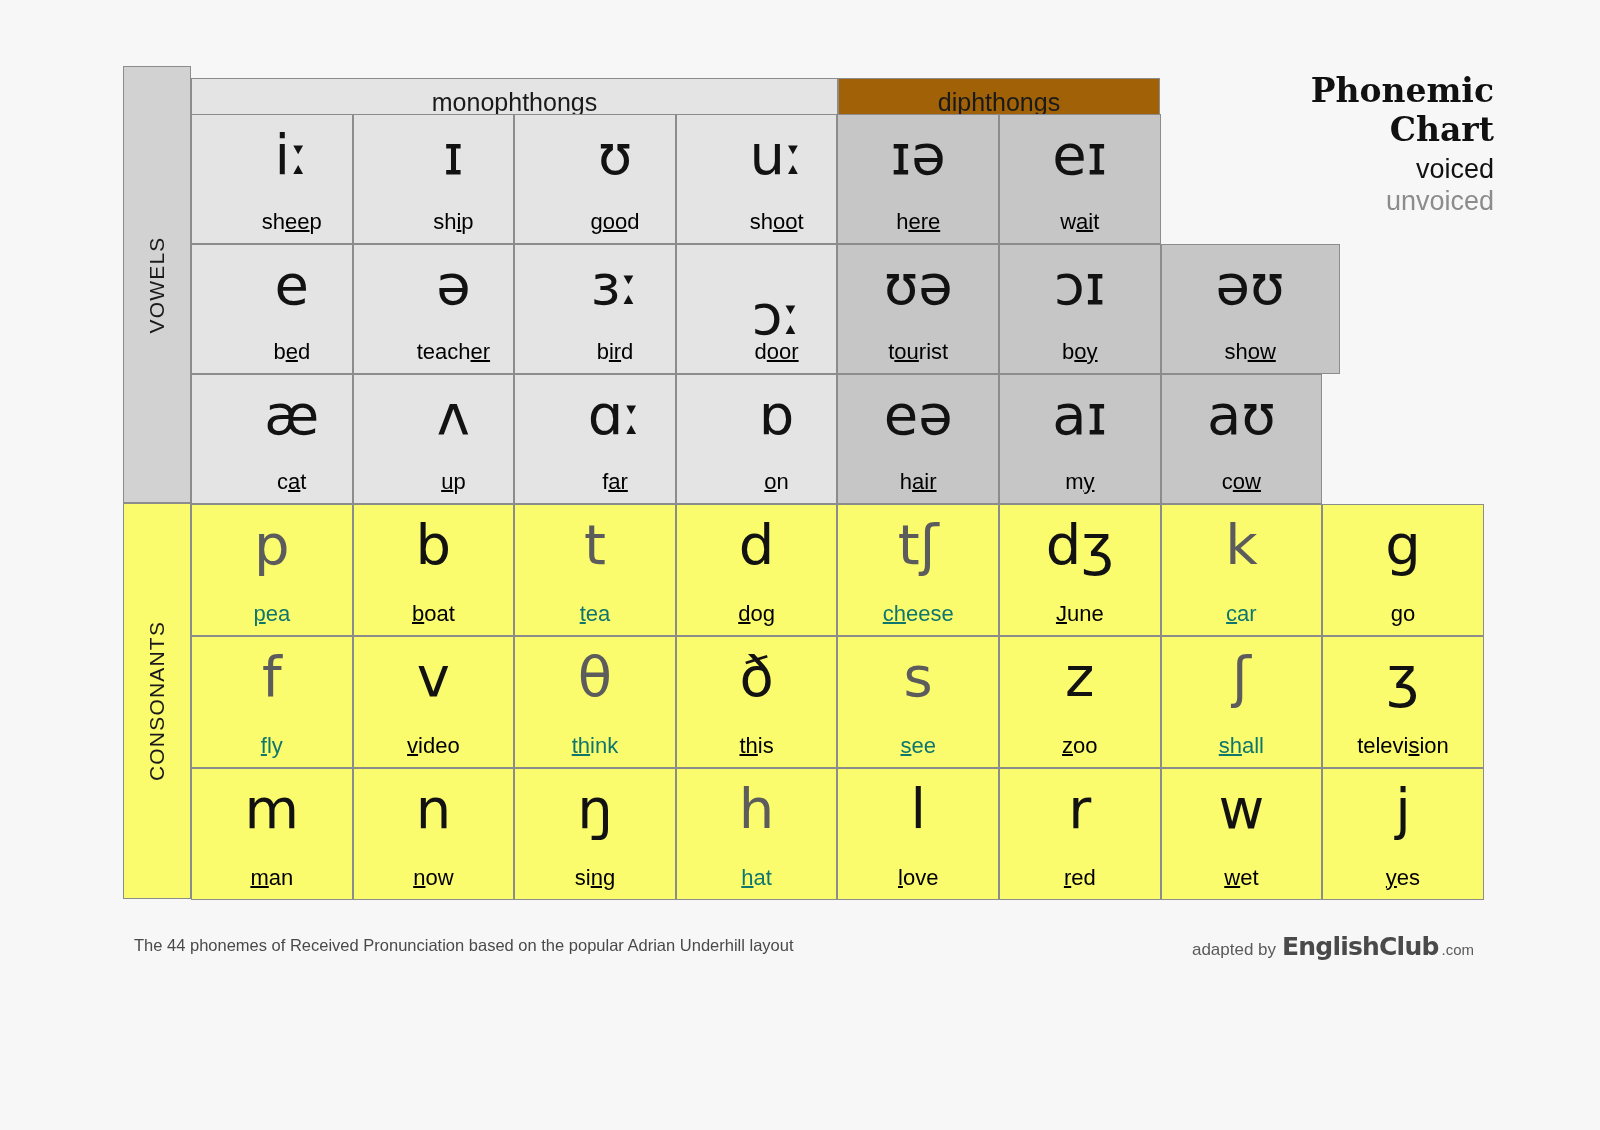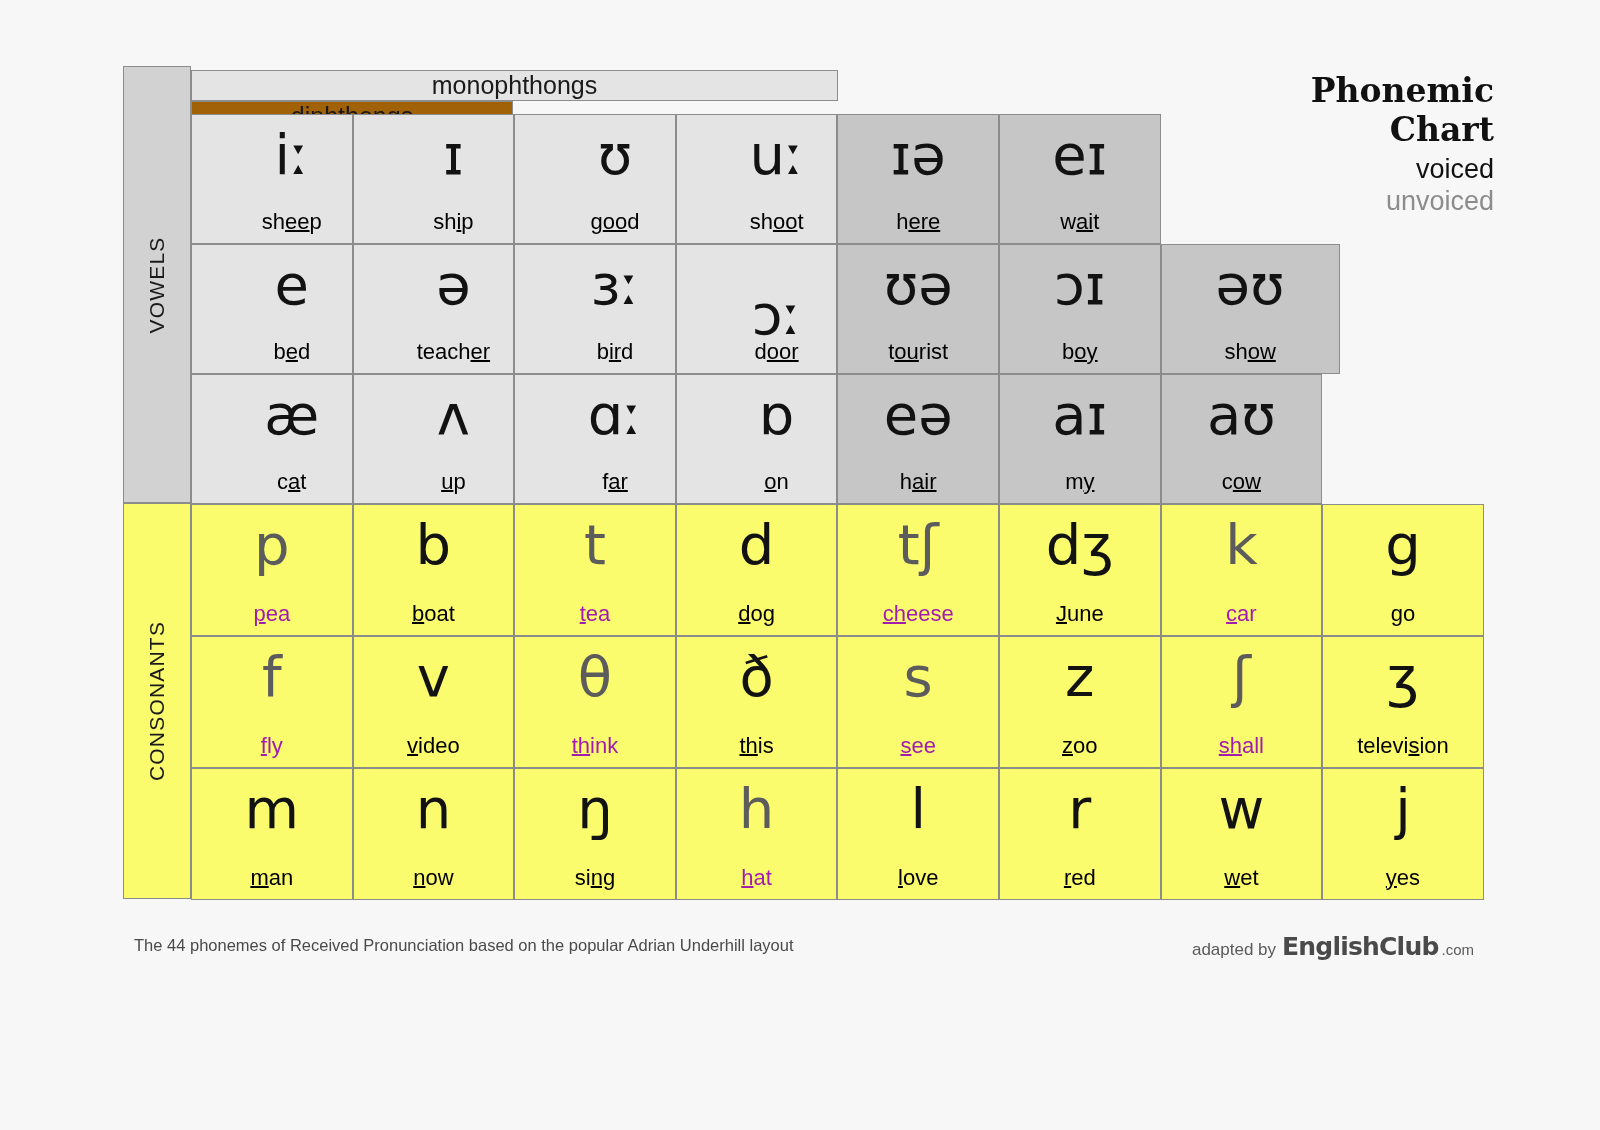--- a/index.html
+++ b/index.html
@@ -54,24 +54,23 @@
   .spine-consonants {
     top: 437px;
     height: 396px;
     background: #fbfb6e;
   }
 
   
   .hdr-row {
     position: absolute;
     left: 68px;
-    top: 4px;
+    top: 12px;
     height: 48px;
     display: flex;
-    flex-direction: column;
   }
   .hdr {
     box-sizing: border-box;
     border: 1px solid #8c8c8c;
     display: flex;
     align-items: center;
     justify-content: center;
     font-size: 25px;
     color: #1a1a1a;
   }
@@ -102,21 +101,21 @@
     color: #121212;
   }
   .cell .sym.unvoiced { color: #5c5c5c; }
   .cell .word {
     position: absolute;
     bottom: 8px;
     font-size: 22px;
     color: #000000;
     white-space: nowrap;
   }
-  .cell .word.unvoiced { color: #a21caf; text-align: center; }
+  .cell .word.unvoiced { color: #0f766e; text-align: center; }
   .cell .word u { text-decoration: underline; text-underline-offset: 1px; }
 
   .bg-mono   { background: #e4e4e4; padding-left: 40px; }
   .bg-di     { background: #c6c6c6; }
   .bg-cons   { background: #fbfb6e; }
 
   
   #titleblock {
     position: absolute;
     right: 106px;

